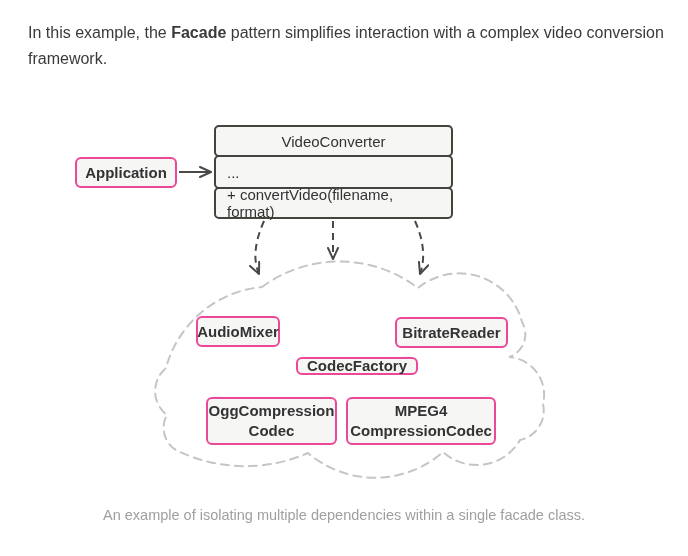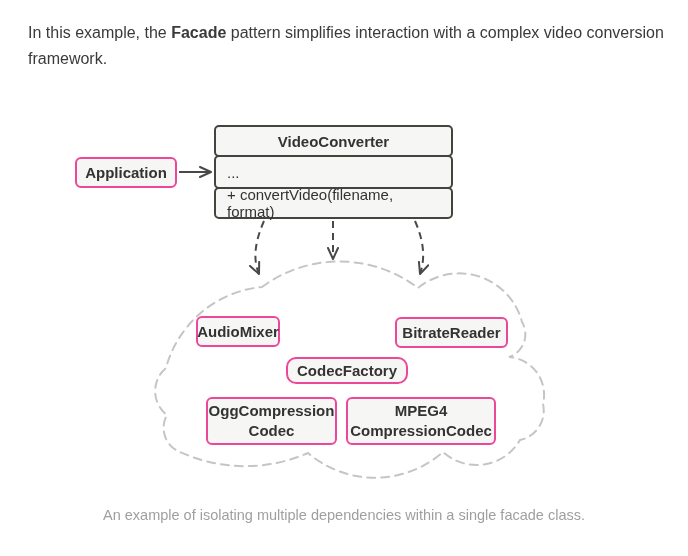--- a/index.html
+++ b/index.html
@@ -27,33 +27,33 @@
     position:absolute; box-sizing:border-box;
     border:2px solid #ec4899; border-radius:6px; background:#f6f6f5;
     color:#333333; font-weight:bold; font-size:15px; line-height:20px;
     display:flex; align-items:center; justify-content:center;
     text-align:center; white-space:pre-line;
   }
   .client-box { left:75px;  top:157px; width:102px; height:31px; }
   .cb-videofile { left:305px; top:296px; width:83px;  height:32px; }
   .cb-audiomixer { left:196px; top:316px; width:84px; height:31px; }
   .cb-bitratereader { left:395px; top:317px; width:113px; height:31px; }
-  .cb-codecfactory { left:286px; top:357px; width:122px; height:27px;border-radius:10px; }
+  .cb-codecfactory { left:296px; top:357px; width:122px; height:18px; }
   .cb-ogg { left:206px; top:397px; width:131px; height:48px; }
   .cb-mpeg4 { left:346px; top:397px; width:150px; height:48px; }
 
   
   .facade-box { position:absolute; left:214px; top:125px; width:239px; }
   .fc {
     box-sizing:border-box; border:2px solid #45433e; border-radius:5px;
     background:#f6f6f5; display:flex; align-items:center;
     font-size:15px; color:#333333;
   }
   .fc + .fc { margin-top:-2px; }
-  .fc-title { height:32px; justify-content:center; font-weight:bold; }
+  .fc-title { height:32px; justify-content:center; font-weight:normal; }
   .fc-row { height:34px; padding:0 11px; font-weight:normal; }
   .fc-method { height:32px; padding:0 11px; font-weight:normal; }
 
   
   .caption {
     position:absolute; left:0; top:507px; width:688px;
     text-align:center; font-size:14.5px; color:#9f9f9f;
   }
 </style>
 </head>

